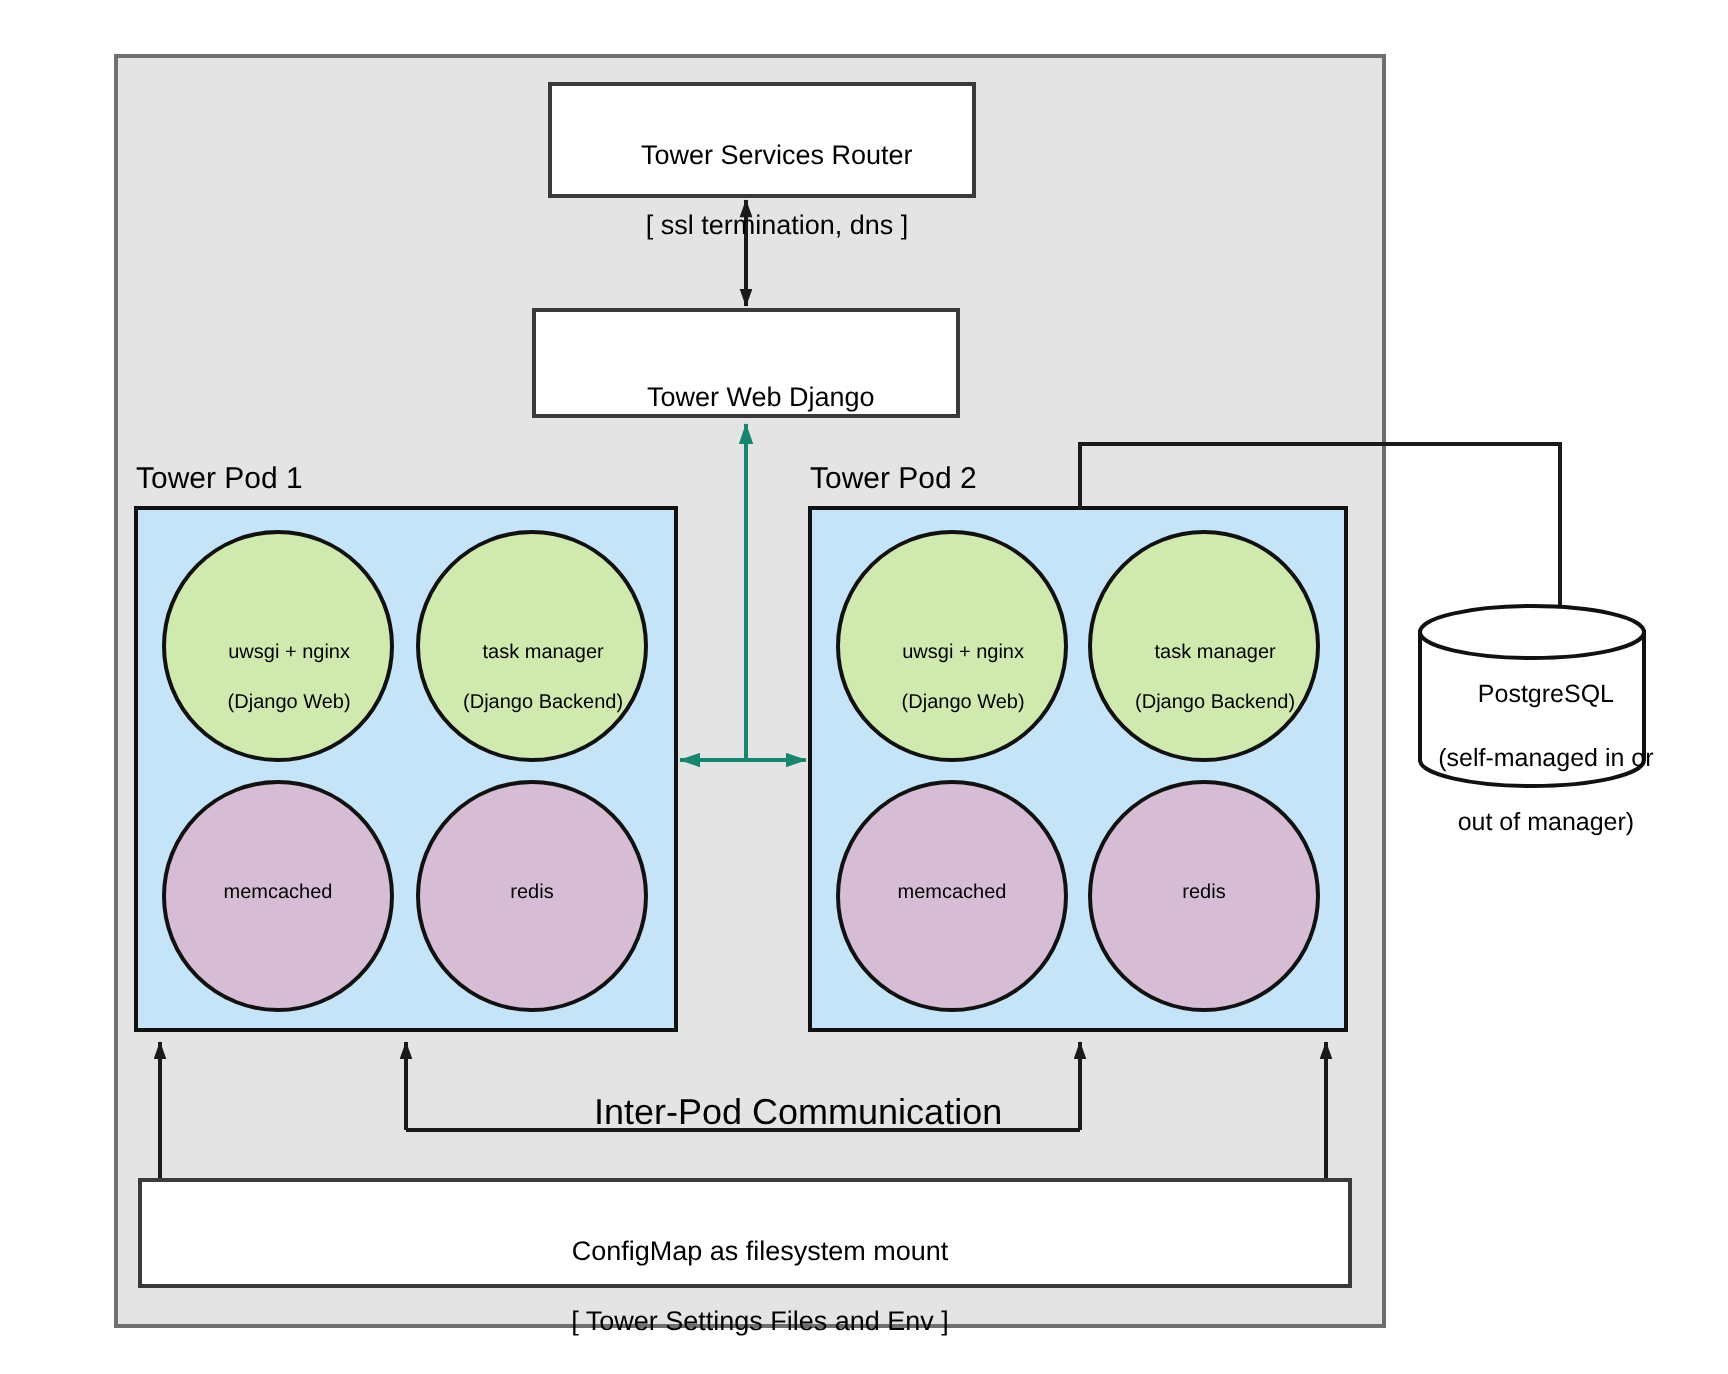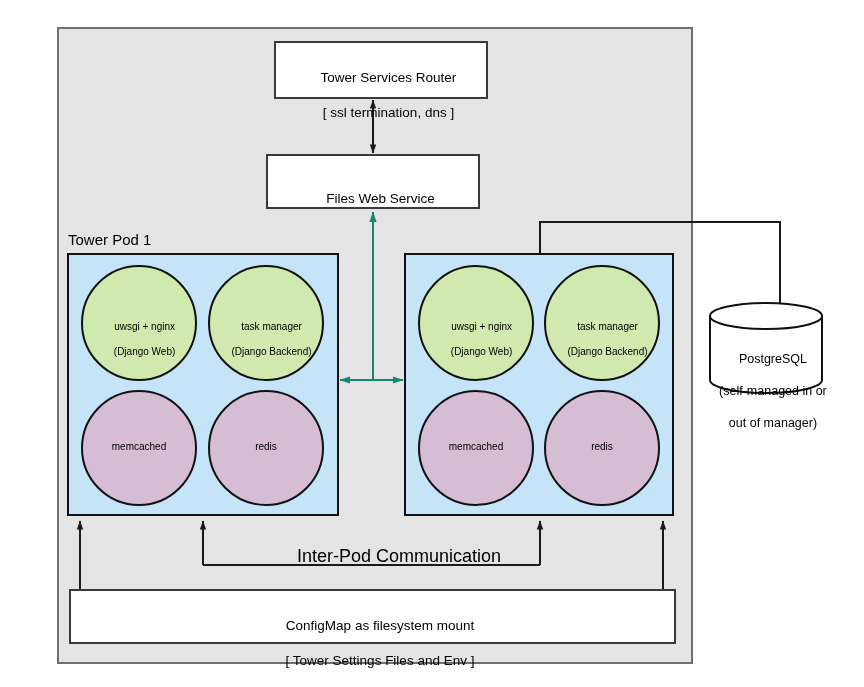--- a/index.html
+++ b/index.html
@@ -96,25 +96,26 @@
       <rect x="70" y="590" width="605" height="53" fill="#ffffff" stroke="#3a3a3a" stroke-width="2"></rect>
     </g>
   </svg>
 
   <div class="txt box-label" style="left:275px;top:52px;width:212px;">
     <span>Tower Services Router</span><br>
     <span>[ ssl termination, dns ]</span>
   </div>
 
   <div class="txt box-label" style="left:267px;top:173px;width:212px;">
-    <span>Files Web Service</span>
+    <span>Tower Web Django</span>
   </div>
 
   <div class="txt pod-title" style="left:68px;top:230px;width:200px;">Tower Pod 1</div>
 
+  <div class="txt pod-title" style="left:405px;top:230px;width:200px;">Tower Pod 2</div>
 
   <div class="txt circle-label" style="left:79px;top:308px;width:120px;">
     <span>uwsgi + nginx</span><br>
     <span>(Django Web)</span>
   </div>
   <div class="txt circle-label" style="left:203px;top:308px;width:126px;">
     <span>task manager</span><br>
     <span>(Django Backend)</span>
   </div>
   <div class="txt circle-label" style="left:79px;top:441px;width:120px;">memcached</div>
@@ -124,21 +125,21 @@
     <span>uwsgi + nginx</span><br>
     <span>(Django Web)</span>
   </div>
   <div class="txt circle-label" style="left:539px;top:308px;width:126px;">
     <span>task manager</span><br>
     <span>(Django Backend)</span>
   </div>
   <div class="txt circle-label" style="left:416px;top:441px;width:120px;">memcached</div>
   <div class="txt circle-label" style="left:542px;top:441px;width:120px;">redis</div>
 
-  <div class="txt db-label" style="left:702px;top:335px;width:128px;">
+  <div class="txt db-label" style="left:702px;top:323px;width:128px;">
     <span>PostgreSQL</span><br>
     <span>(self-managed in or</span><br>
     <span>out of manager)</span>
   </div>
 
   <div class="txt edge-label" style="left:297px;top:545px;width:150px;">Inter-Pod Communication</div>
 
   <div class="txt box-label" style="left:70px;top:600px;width:605px;text-align:center;">
     <span>ConfigMap as filesystem mount</span><br>
     <span>[ Tower Settings Files and Env ]</span>

